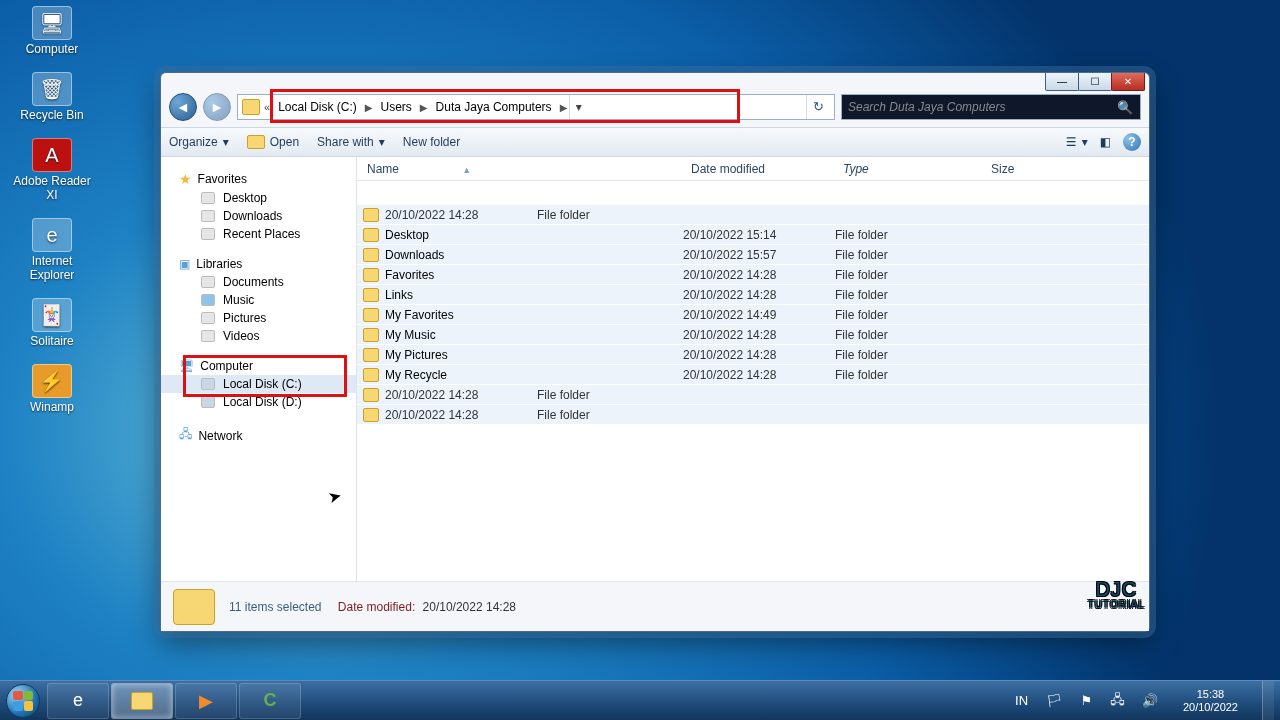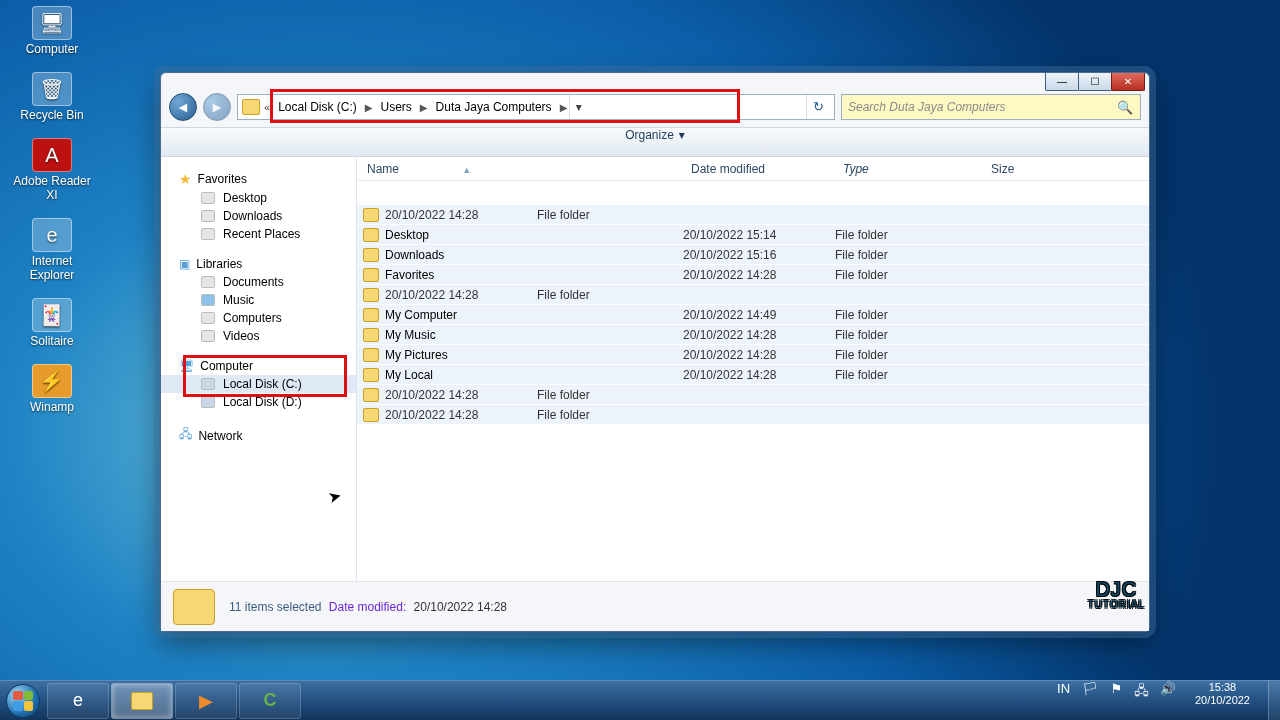--- a/index.html
+++ b/index.html
@@ -38,24 +38,24 @@
   .navb { width: 28px; height: 28px; border-radius: 50%; background: radial-gradient(circle at 30% 30%,#6fa8d8,#2a5d91); border: 1px solid #274f73; display: flex; align-items: center; justify-content: center; color: #fff; font-size: 14px; cursor: pointer; }
   .navb.fwd { opacity: .55; }
   .addrbox { flex: 1; height: 26px; background: #fff; border: 1px solid #9caec2; display: flex; align-items: center; padding: 0 4px 0 4px; position: relative; }
   .addrbox .fic { width: 18px; height: 16px; background: #f7d774; border: 1px solid #c9a227; border-radius: 2px; margin-right: 2px; }
   .dblarr { font-size: 11px; color: #444; padding: 0 2px; }
   .crumb { padding: 2px 6px; cursor: pointer; }
   .carrow { color: #555; font-size: 10px; padding: 0 2px; cursor: pointer; }
   .addrbox .refresh { margin-left: auto; width: 24px; text-align: center; color: #2a5d91; cursor: pointer; font-size: 13px; border-left: 1px solid #d4dde6; height: 100%; line-height: 24px; }
   .addrbox .drop { width: 18px; text-align: center; color: #444; cursor: pointer; border-left: 1px solid #d4dde6; height: 100%; line-height: 24px; }
   .hl-red { position: absolute; border: 3px solid #d11; pointer-events: none; }
-  .searchbox { width: 300px; height: 26px; background: #fef9c3; border: 1px solid #9caec2; display: flex; align-items: center; padding: 0 6px; color: #8a8a8a; }
+  .searchbox { width: 300px; height: 26px; background: #0f172a; border: 1px solid #9caec2; display: flex; align-items: center; padding: 0 6px; color: #8a8a8a; }
   .searchbox .sic { margin-left: auto; color: #4a6b8f; font-size: 13px; }
 
-  .toolbar { height: 30px; background: linear-gradient(#f7fafd,#e2e9f1); border-top: 1px solid #cfd8e2; border-bottom: 1px solid #cfd8e2; display: flex; align-items: center; padding: 0 8px; gap: 18px; flex-direction: column; }
+  .toolbar { height: 30px; background: linear-gradient(#f7fafd,#e2e9f1); border-top: 1px solid #cfd8e2; border-bottom: 1px solid #cfd8e2; display: flex; align-items: center; padding: 0 8px; gap: 18px; }
   .tbitem { display: flex; align-items: center; gap: 5px; cursor: pointer; color: #1d3b5a; }
   .tb-right { margin-left: auto; display: flex; align-items: center; gap: 12px; }
   .tbicon { width: 18px; height: 14px; background: #f7d774; border: 1px solid #c9a227; border-radius: 2px; }
   .help { width: 18px; height: 18px; border-radius: 50%; background: radial-gradient(circle at 30% 30%,#8ec4ec,#2f72ae); color: #fff; text-align: center; line-height: 18px; font-weight: bold; font-size: 12px; cursor: pointer; }
 
   .body { flex: 1; display: flex; min-height: 0; }
   .nav { width: 196px; border-right: 1px solid #dfe5eb; background: #fff; padding: 6px 0; overflow: hidden; }
   .navgrp { margin: 6px 0 12px; }
   .navhdr { display: flex; align-items: center; gap: 6px; padding: 2px 10px 2px 18px; cursor: pointer; }
   .navhdr .star { color: #f3b93a; font-size: 14px; }
@@ -73,35 +73,35 @@
   .files { overflow: auto; }
   .row { display: flex; align-items: center; height: 20px; background: #ecf3fb; border-bottom: 1px solid #fff; padding-left: 4px; cursor: pointer; }
   .row .fic { width: 16px; height: 14px; background: #f7d774; border: 1px solid #c9a227; border-radius: 2px; margin: 0 6px 0 2px; }
   .row .nm { width: 298px; }
   .row .dt { width: 152px; color: #333; }
   .row .tp { width: 148px; color: #333; }
 
   .status { height: 50px; border-top: 1px solid #dfe5eb; display: flex; align-items: center; padding: 0 12px; gap: 14px; background: #f4f6fa; }
   .status .bigf { width: 42px; height: 36px; background: #f7d774; border: 1px solid #c9a227; border-radius: 4px; }
   .status .stxt { color: #3b5d7f; }
-  .status .dmlbl { color: #6d28d9; margin-left: 4px; }
+  .status .dmlbl { color: #7f1d1d; margin-left: 13px; }
   .status .dmv { color: #333; margin-left: 4px; }
 
   .logo { position: absolute; right: 4px; bottom: 18px; font-family: Impact, sans-serif; font-size: 20px; letter-spacing: 1px; color: #0c4a6e; text-shadow: 1px 1px 0 #000, -1px -1px 0 #000, 1px -1px 0 #000, -1px 1px 0 #000; line-height: 16px; text-align: center; }
   .logo small { font-size: 10px; display: block; }
 
   
   .taskbar { position: absolute; left: 0; bottom: 0; width: 1280px; height: 40px; background: linear-gradient(#3c6fa3, #1e4a7a 60%, #12355c); border-top: 1px solid #5c8cb7; display: flex; align-items: center; }
   .startbtn { width: 46px; height: 40px; display: flex; align-items: center; justify-content: center; cursor: pointer; }
   .orb { width: 34px; height: 34px; border-radius: 50%; background: radial-gradient(circle at 30% 30%, #9ed6f7, #1f6fae 60%, #0a3b66); border: 1px solid #0a3b66; display: grid; grid-template: 1fr 1fr / 1fr 1fr; padding: 6px; gap: 1px; }
   .orb span:nth-child(1){background:#e35b3e;} .orb span:nth-child(2){background:#7fba3b;} .orb span:nth-child(3){background:#3e9de3;} .orb span:nth-child(4){background:#f3c33e;}
   .orb span { border-radius: 2px; }
   .tbtn { width: 62px; height: 36px; margin: 0 1px; border: 1px solid rgba(255,255,255,.18); border-radius: 3px; background: rgba(255,255,255,.08); display: flex; align-items: center; justify-content: center; cursor: pointer; color: #fff; font-size: 18px; }
   .tbtn.active { background: rgba(255,255,255,.28); box-shadow: inset 0 0 6px rgba(255,255,255,.5); }
-  .systray { margin-left: auto; display: flex; align-items: flex-start; color: #fff; gap: 12px; font-size: 11px; }
+  .systray { margin-left: auto; display: flex; align-items: center; color: #fff; gap: 18px; padding-right: 6px; font-size: 11px; }
   .clock { text-align: center; line-height: 13px; padding: 0 6px; }
   .showdesk { width: 12px; height: 40px; border-left: 1px solid rgba(255,255,255,.25); background: rgba(255,255,255,.08); cursor: pointer; }
   .trayico { font-size: 13px; cursor: pointer; }
 
   .cursor { position: absolute; left: 328px; top: 487px; font-size: 16px; color: #000; transform: rotate(-15deg); pointer-events:none; }
 </style>
 </head>
 <body>
 
 <div class="desktop">
@@ -212,21 +212,21 @@
         <div class="navitem">
             <span class="dot"></span>
             <span>Documents</span>
           </div>
         <div class="navitem">
             <span class="dot" style="background:#8ec4ec;"></span>
             <span>Music</span>
           </div>
         <div class="navitem">
             <span class="dot"></span>
-            <span>Computers</span>
+            <span>Pictures</span>
           </div>
         <div class="navitem">
             <span class="dot"></span>
             <span>Videos</span>
           </div>
       </div>
       <div class="navgrp" style="position:relative;">
         <div class="navhdr">
             <span style="color:#5aa0d8;">🖥</span>
             <span>Computer</span>
@@ -264,55 +264,56 @@
           </div>
           <div class="row">
             <span class="fic"></span>
             <span class="nm">Desktop</span>
             <span class="dt">20/10/2022 15:14</span>
             <span class="tp">File folder</span>
           </div>
           <div class="row">
             <span class="fic"></span>
             <span class="nm">Downloads</span>
-            <span class="dt">20/10/2022 15:16</span>
+            <span class="dt">20/10/2022 15:57</span>
             <span class="tp">File folder</span>
           </div>
           <div class="row">
             <span class="fic"></span>
             <span class="nm">Favorites</span>
             <span class="dt">20/10/2022 14:28</span>
             <span class="tp">File folder</span>
           </div>
           <div class="row">
             <span class="fic"></span>
-            <span class="dt">20/10/2022 14:28</span>
-            <span class="tp">File folder</span>
-          </div>
-          <div class="row">
-            <span class="fic"></span>
-            <span class="nm">My Computer</span>
+            <span class="nm">Links</span>
+            <span class="dt">20/10/2022 14:28</span>
+            <span class="tp">File folder</span>
+          </div>
+          <div class="row">
+            <span class="fic"></span>
+            <span class="nm">My Favorites</span>
             <span class="dt">20/10/2022 14:49</span>
             <span class="tp">File folder</span>
           </div>
           <div class="row">
             <span class="fic"></span>
             <span class="nm">My Music</span>
             <span class="dt">20/10/2022 14:28</span>
             <span class="tp">File folder</span>
           </div>
           <div class="row">
             <span class="fic"></span>
             <span class="nm">My Pictures</span>
             <span class="dt">20/10/2022 14:28</span>
             <span class="tp">File folder</span>
           </div>
           <div class="row">
             <span class="fic"></span>
-            <span class="nm">My Local</span>
+            <span class="nm">My Recycle</span>
             <span class="dt">20/10/2022 14:28</span>
             <span class="tp">File folder</span>
           </div>
           <div class="row">
             <span class="fic"></span>
             <span class="dt">20/10/2022 14:28</span>
             <span class="tp">File folder</span>
           </div>
           <div class="row">
             <span class="fic"></span>

